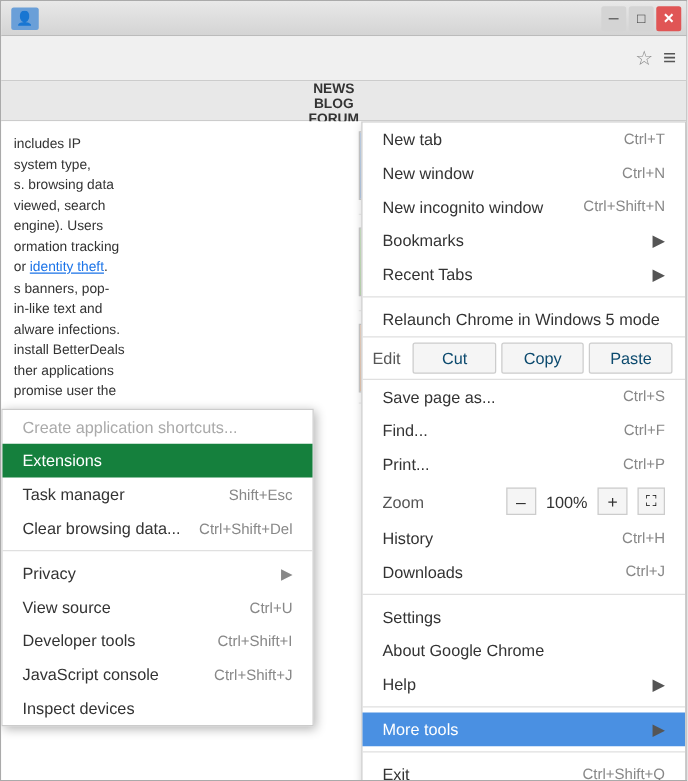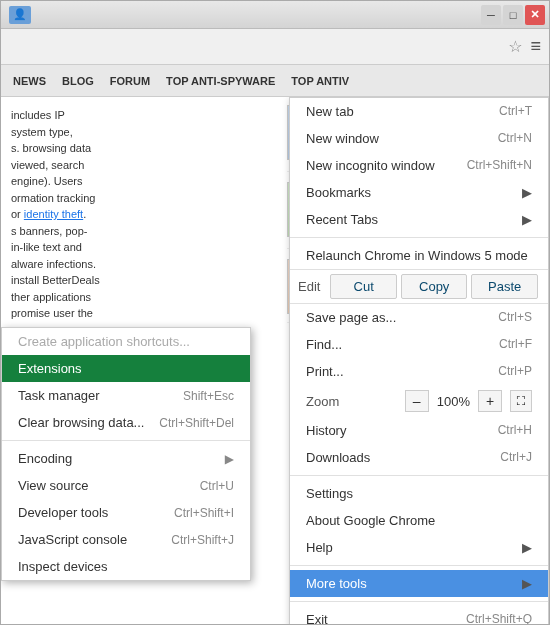--- a/index.html
+++ b/index.html
@@ -86,20 +86,21 @@
     }
 
     
     .nav-bar {
       background: #e8e8e8;
       height: 32px;
       display: flex;
       align-items: center;
       padding: 0 12px;
       border-bottom: 1px solid #ccc;
+      flex-direction: column;
     }
 
     .nav-bar .nav-item {
       color: #333;
       font-size: 11px;
       font-weight: bold;
       margin-right: 16px;
       cursor: pointer;
       white-space: nowrap;
     }
@@ -497,21 +498,21 @@
         <div class="sub-menu-item">
           <span>Task manager</span>
           <span class="shortcut">Shift+Esc</span>
         </div>
         <div class="sub-menu-item">
           <span>Clear browsing data...</span>
           <span class="shortcut">Ctrl+Shift+Del</span>
         </div>
         <div class="sub-menu-divider"></div>
         <div class="sub-menu-item">
-          <span>Encoding</span>
+          <span>Privacy</span>
           <span class="shortcut">▶</span>
         </div>
         <div class="sub-menu-item">
           <span>View source</span>
           <span class="shortcut">Ctrl+U</span>
         </div>
         <div class="sub-menu-item">
           <span>Developer tools</span>
           <span class="shortcut">Ctrl+Shift+I</span>
         </div>

